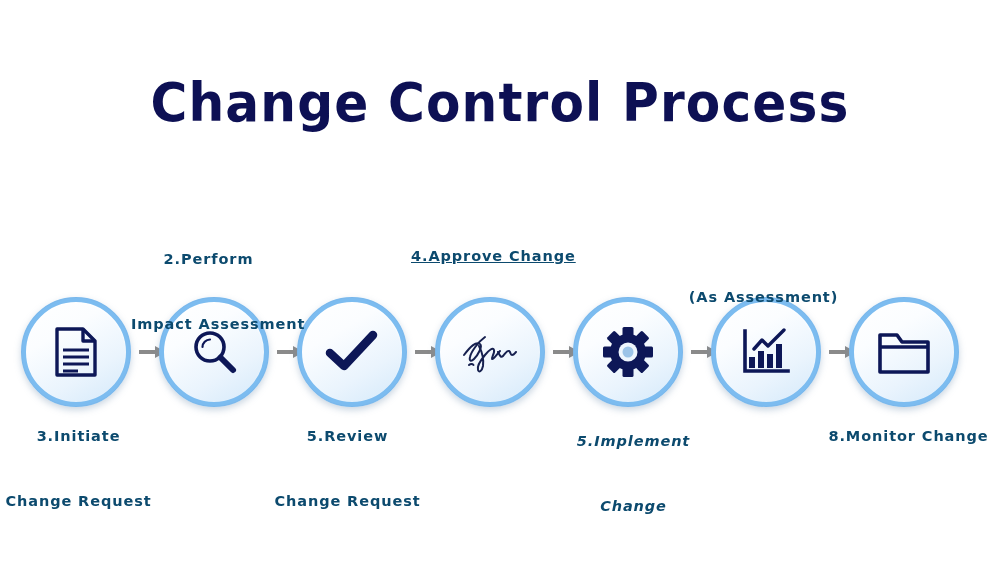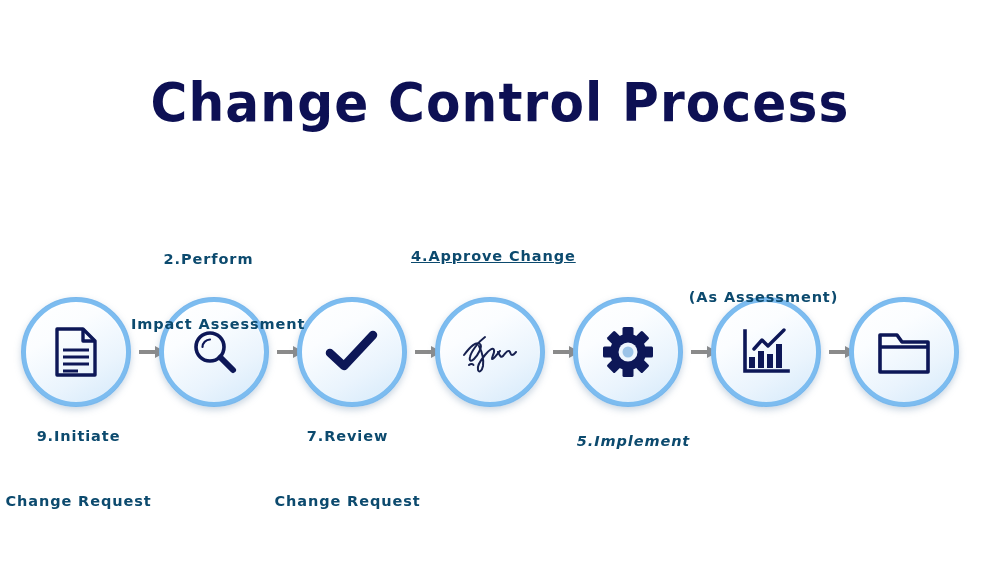--- a/index.html
+++ b/index.html
@@ -263,27 +263,29 @@
 
 <div class="label" style="left:411px; top:247px; width:155px;text-decoration:underline;">
   <span class="l1">4.Approve Change</span>
 </div>
 
 <div class="label" style="left:686px; top:243px; width:155px;">
   <span class="l2">(As Assessment)</span>
 </div>
 
 <div class="label" style="left:1px; top:427px; width:155px;">
-  <span class="l1">9.Initiate</span>
+  <span class="l1">3.Initiate</span>
   <span class="l2">Change Request</span>
 </div>
 
 <div class="label" style="left:270px; top:427px; width:155px;">
-  <span class="l1">7.Review</span>
+  <span class="l1">5.Review</span>
   <span class="l2">Change Request</span>
 </div>
 
 <div class="label" style="left:556px; top:432px; width:155px;font-style:italic;">
   <span class="l1">5.Implement</span>
+  <span class="l2">Change</span>
 </div>
 
 <div class="label" style="left:826px; top:427px; width:165px;">
+  <span class="l1">8.Monitor Change</span>
 </div>
 
 </body></html>

